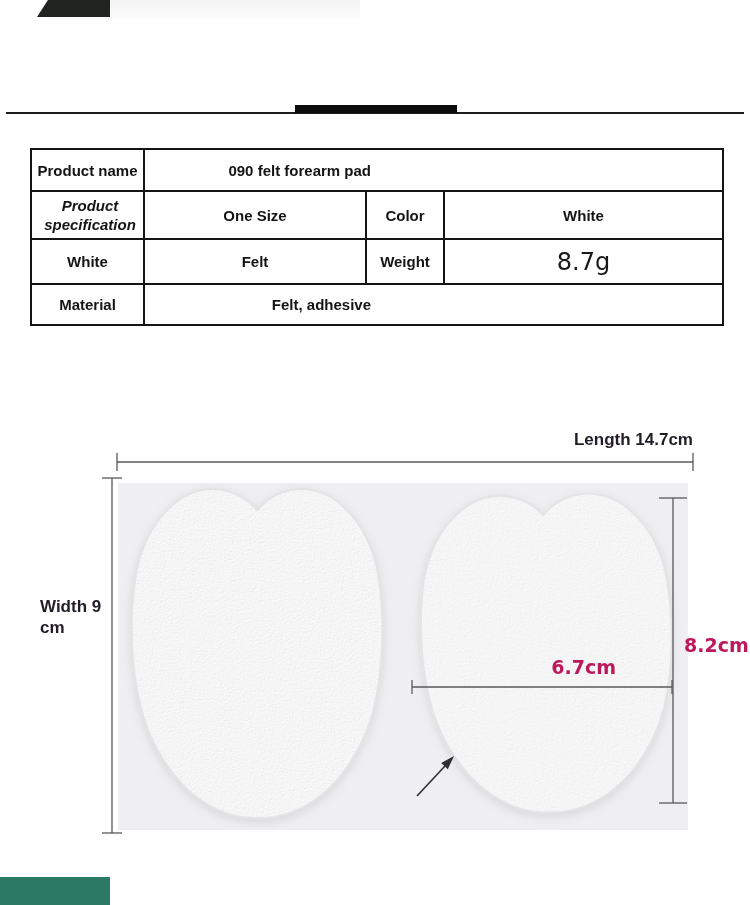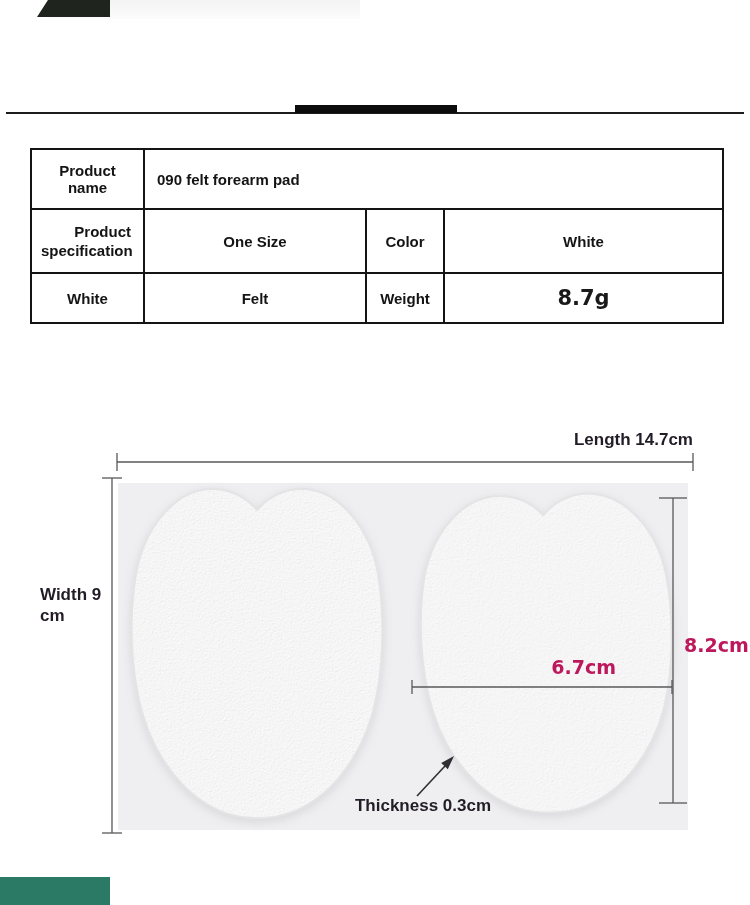--- a/index.html
+++ b/index.html
@@ -16,36 +16,36 @@
   
   .title{position:absolute;left:0;top:64px;width:750px;text-align:center;
          font-size:29px;font-weight:700;color:#ec6e5e;letter-spacing:0;}
   .rule-thin{position:absolute;left:6px;top:112px;width:738px;height:2px;background:#1c1c1c;}
   .rule-thick{position:absolute;left:295px;top:105px;width:162px;height:8px;background:#0c0c0c;}
 
   
   table.spec{position:absolute;left:30px;top:148px;width:692px;border-collapse:collapse;
              table-layout:fixed;}
   table.spec td{border:2px solid #141414;vertical-align:middle;text-align:center;
-                font-size:15px;font-weight:700;color:#141414;padding:12px;}
-  table.spec td.lbl-left{text-align:right;padding-left:9px;line-height:19px;}
+                font-size:15px;font-weight:700;color:#141414;padding:4px;}
+  table.spec td.lbl-left{text-align:center;padding-left:9px;line-height:19px;font-style:italic;}
   table.spec td.span-cell{text-align:left;}
-  table.spec td.span-cell .center-in-col2{display:inline-block;width:222px;text-align:left;}
-  table.spec .big{font-family:"DejaVu Sans",sans-serif;font-size:21px;font-weight:700;color:#191919;}
+  table.spec td.span-cell .center-in-col2{display:inline-block;width:222px;text-align:right;}
+  table.spec .big{font-family:"DejaVu Sans",sans-serif;font-size:24px;font-weight:400;color:#191919;}
 
   
   .size-note{position:absolute;left:16px;top:344px;font-size:15.5px;font-weight:700;color:#221a22;}
 
   
   .panel{position:absolute;left:118px;top:483px;width:570px;height:347px;background:#efeff1;}
   .pads-svg{position:absolute;left:100px;top:470px;width:610px;height:380px;}
   .dims-svg{position:absolute;left:30px;top:425px;width:700px;height:425px;}
   .dim-label{position:absolute;color:#221c26;font-weight:700;font-size:17px;}
   .length-label{left:117px;top:430px;width:576px;text-align:right;}
-  .width-label{left:40px;top:584px;width:62px;line-height:21px;}
+  .width-label{left:40px;top:596px;width:62px;line-height:21px;}
   .thickness-label{left:352px;top:796px;width:142px;text-align:center;}
   .num-label{position:absolute;font-family:"DejaVu Sans",sans-serif;font-weight:700;
              font-size:19px;color:#be185d;}
   .height-label{left:684px;top:634px;}
   .padwidth-label{left:496px;top:656px;width:120px;text-align:right;}
 </style>
 </head>
 <body>
 
 <div id="stage">
@@ -75,20 +75,26 @@
         <td class="lbl-left">Product specification</td>
         <td>One Size</td>
         <td>Color</td>
         <td>White</td>
       </tr>
       <tr style="height:45px">
         <td>White</td>
         <td>Felt</td>
         <td>Weight</td>
         <td class="big">8.7g</td>
+      </tr>
+      <tr style="height:41px">
+        <td>Material</td>
+        <td colspan="3" class="span-cell">
+          <span class="center-in-col2">Felt, adhesive</span>
+        </td>
       </tr>
     </tbody>
   </table>
 
 
   <div class="panel" style="background: rgb(239, 239, 241);"></div>
 
   <svg class="pads-svg" viewBox="0 0 610 380">
     <defs>
       <path id="padPath" d="M129 24 C117 10 100 2 80 3 C46 6 16 42 8 88 C1 130 2 182 14 226
@@ -137,15 +143,14 @@
     <g>
       <line x1="387" y1="371" x2="415" y2="341" stroke="#2f2f33" stroke-width="1.6"></line>
       <polygon points="424,331 417.8,344.3 411.2,338.1" fill="#2f2f33"></polygon>
     </g>
   </svg>
 
   <div class="dim-label length-label">Length 14.7cm</div>
   <div class="dim-label width-label">Width 9 cm</div>
   <div class="num-label height-label">8.2cm</div>
   <div class="num-label padwidth-label">6.7cm</div>
-  <div class="dim-label thickness-label">Thickness 0.3cm</div>
 
 </div>
 
 </body></html>

